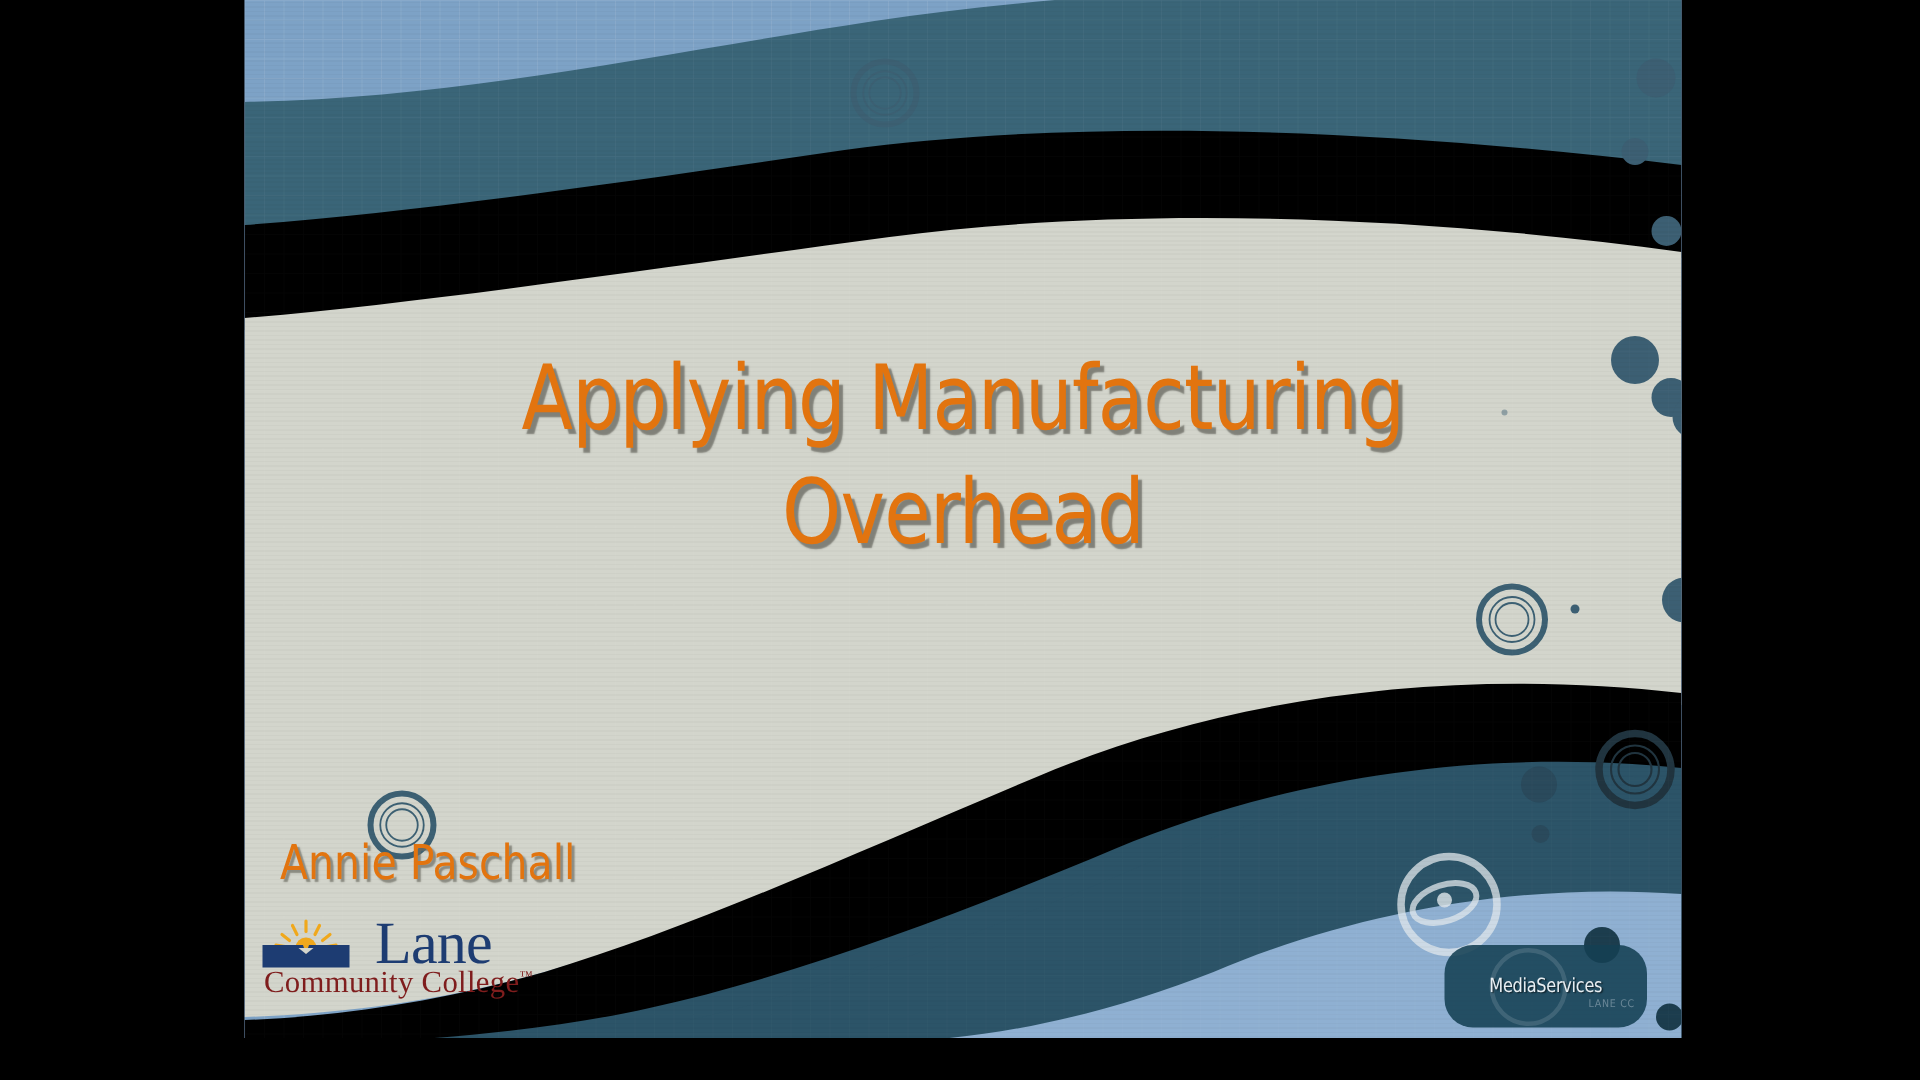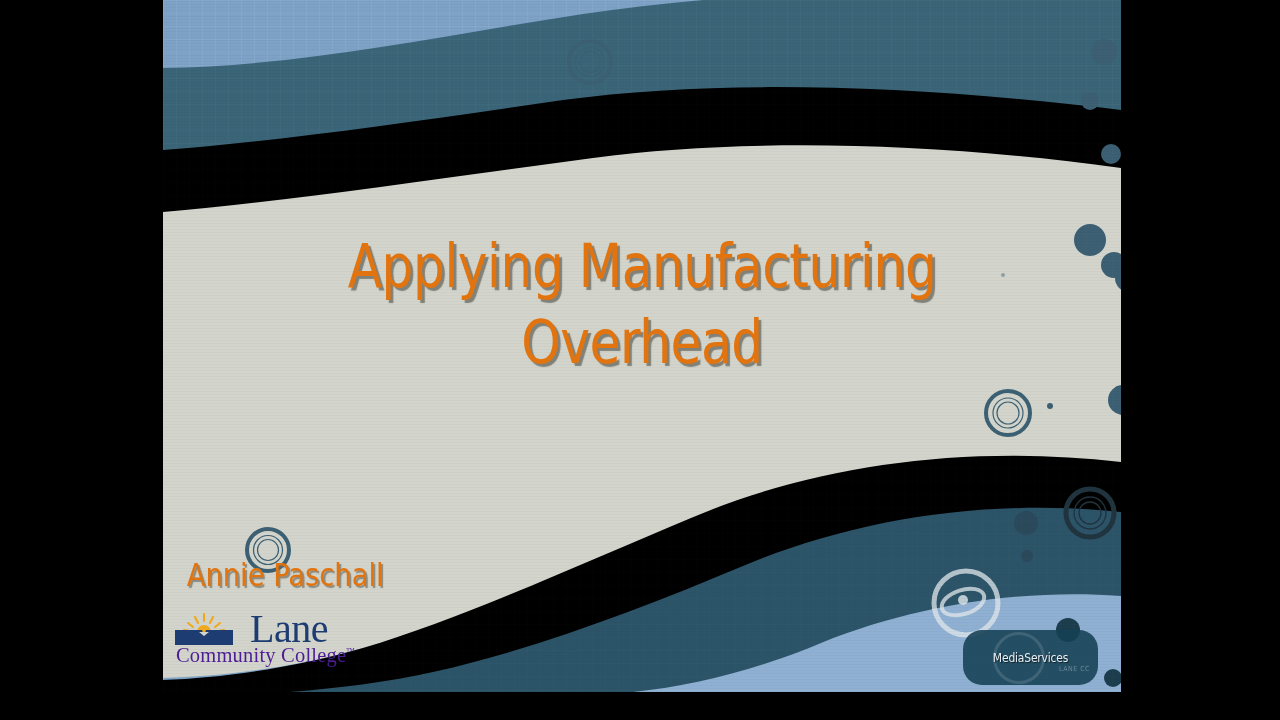--- a/index.html
+++ b/index.html
@@ -103,21 +103,21 @@
     font-family: "Liberation Serif", "DejaVu Serif", serif;
     font-size: 40px;
     line-height: 0.88;
     color: #1d3c72;
     margin-left: 15px;
     letter-spacing: -0.5px;
   }
   #lane-logo .logo-sub {
     font-family: "Liberation Serif", "DejaVu Serif", serif;
     font-size: 20.5px;
-    color: #4c1d95;
+    color: #7f1d1d;
     letter-spacing: 0.2px;
     margin-top: -2px;
     padding-left: 3px;
     white-space: nowrap;
   }
   #lane-logo .logo-tm {
     font-size: 9px;
     vertical-align: super;
   }
 

